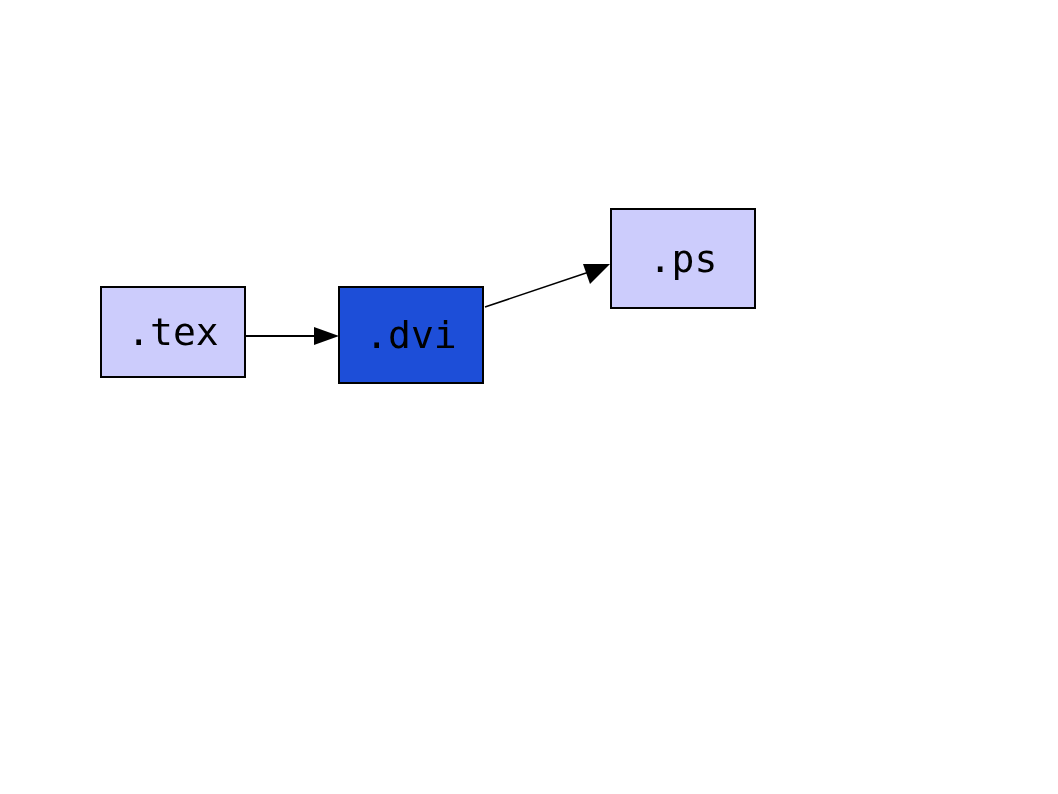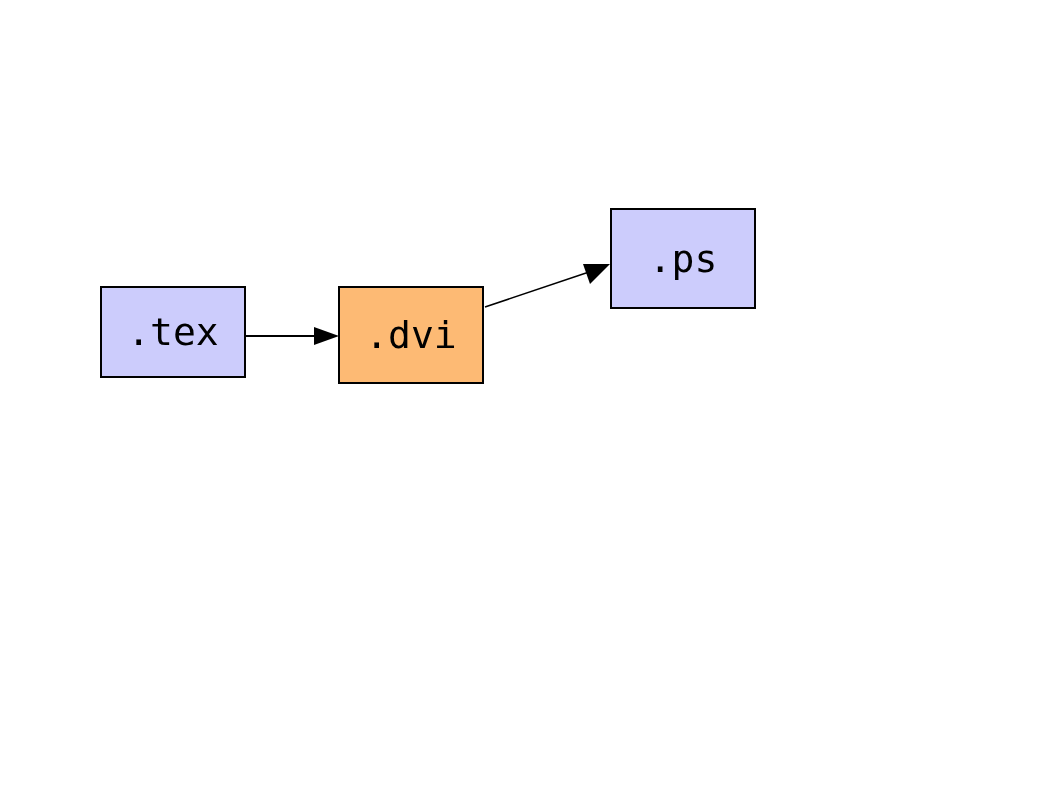--- a/index.html
+++ b/index.html
@@ -99,21 +99,21 @@
     <g>
       <line x1="485" y1="307" x2="592" y2="271" stroke="#000000" stroke-width="1.6"></line>
       <polygon points="610,264 583,264 590,284" fill="#000000"></polygon>
     </g>
   </svg>
 
   <div class="node" id="node-tex" style="background: rgb(204, 204, 252); border-color: rgb(0, 0, 0);">
     <span class="node-label" style="color: rgb(0, 0, 0);">.tex</span>
   </div>
 
-  <div class="node" id="node-dvi" style="background: #fdba74; border-color: rgb(0, 0, 0);">
+  <div class="node" id="node-dvi" style="background: #1d4ed8; border-color: rgb(0, 0, 0);">
     <span class="node-label" style="color: rgb(0, 0, 0);">.dvi</span>
   </div>
 
   <div class="node" id="node-ps" style="background: rgb(204, 204, 252); border-color: rgb(0, 0, 0);">
     <span class="node-label" style="color: rgb(0, 0, 0);">.ps</span>
   </div>
 
 
 </div>
 

